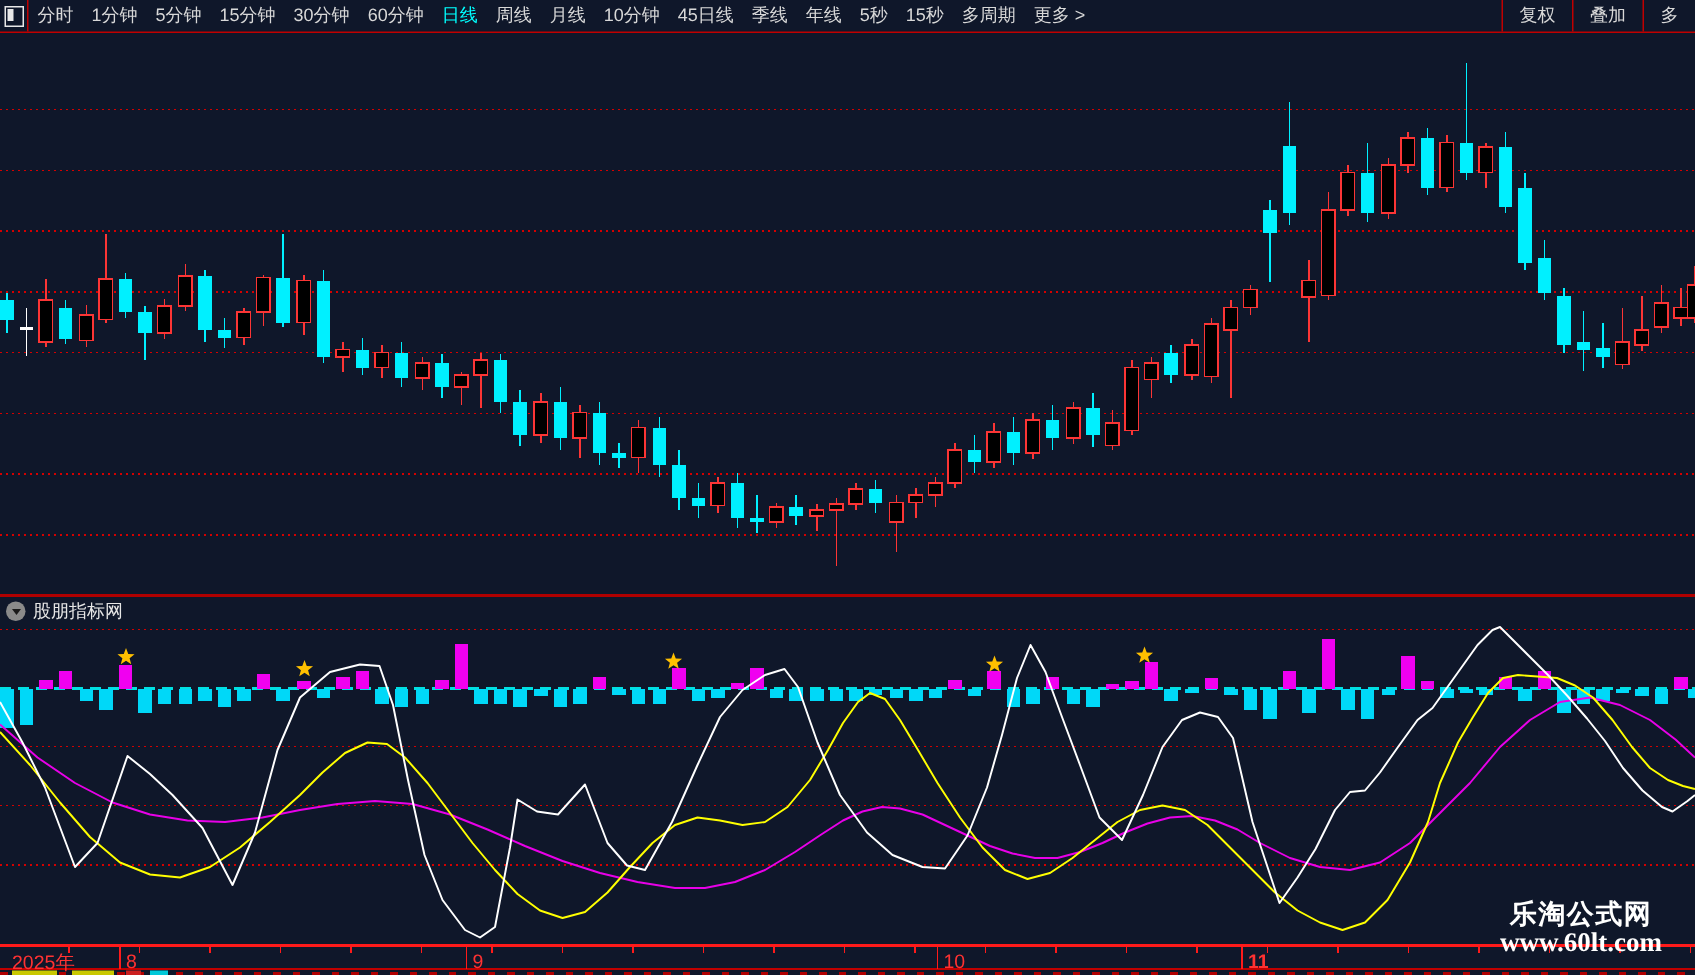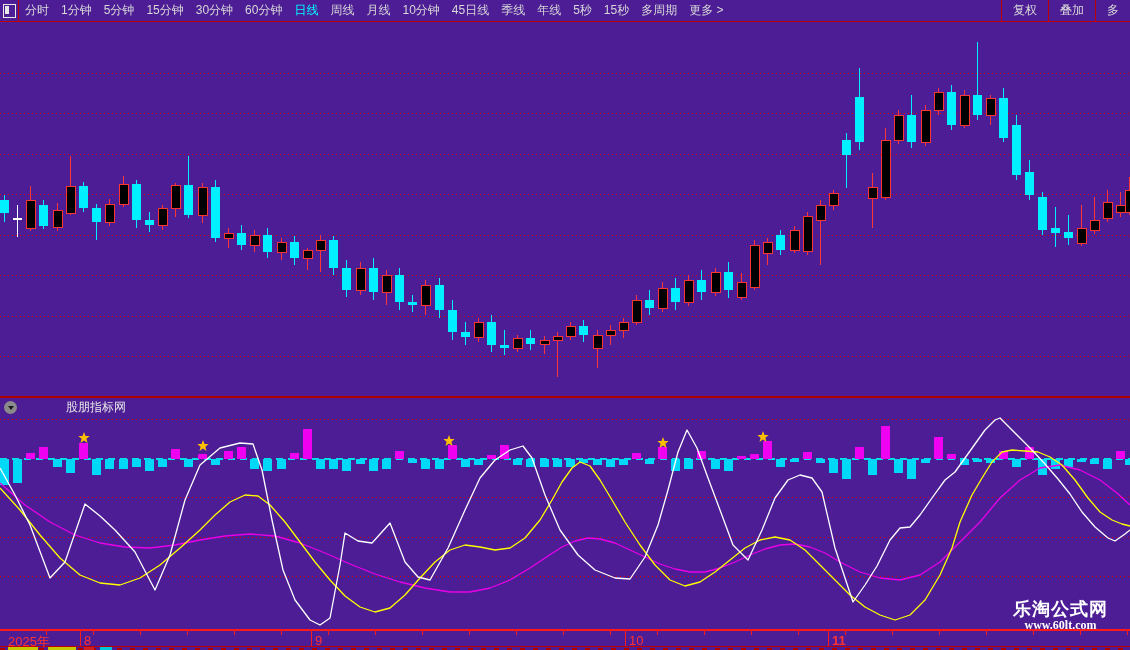--- a/index.html
+++ b/index.html
@@ -1,16 +1,16 @@
 <!DOCTYPE html>
 <html><head>
 <meta charset="utf-8">
 <style>
   html,body{margin:0;padding:0;background:#000;}
-  #app{position:relative;width:1130px;height:650px;background:#4c1d95;overflow:hidden;
+  #app{position:relative;width:1130px;height:650px;background:#0f172a;overflow:hidden;
        font-family:"Liberation Sans","DejaVu Sans",sans-serif;}
   
   #menubar{position:absolute;left:0;top:0;width:1130px;height:21px;
            border-bottom:1px solid #c00000;display:flex;align-items:center;}
   #panel-icon-cell{width:18px;height:21px;border-right:1px solid #c00000;
                    display:flex;align-items:center;justify-content:center;flex:0 0 auto;}
   .layout-glyph{width:11px;height:12px;border:1px solid #e8e8e8;position:relative;}
   .layout-glyph::after{content:"";position:absolute;left:1px;top:1px;width:4px;height:8px;background:#e8e8e8;}
   #menu-items{display:flex;align-items:center;flex:1 1 auto;}
   .menu-item{color:#d8d8d8;font-size:12px;padding:0 6px;white-space:nowrap;cursor:default;}
@@ -22,30 +22,30 @@
   #title-row{position:absolute;left:5px;top:23px;display:flex;align-items:center;
              color:#cfcfcf;font-size:12px;white-space:nowrap;}
   #title-row .gap{width:5px;}
   .chev-circle{width:13px;height:13px;border-radius:50%;background:#8a8a8a;margin-left:6px;
                display:flex;align-items:center;justify-content:center;}
   .chev-circle::after{content:"";width:0;height:0;border-left:3px solid transparent;
                border-right:3px solid transparent;border-top:4px solid #1a1a1a;margin-top:1px;}
   
   #ind-header{position:absolute;left:4px;top:399px;display:flex;align-items:center;
               font-size:12px;white-space:nowrap;}
-  #ind-header .field{margin-right:9px;margin-left:44px;}
+  #ind-header .field{margin-right:9px;}
   #ind-header .chev-circle{margin:0 5px 0 0;}
   
   #chart-svg{position:absolute;left:0;top:0;}
   
   .axis-label{position:absolute;top:633px;font-size:13px;color:#ff3232;white-space:nowrap;}
   
   #watermark{position:absolute;right:22px;top:600px;text-align:center;color:#fff;line-height:1.05;}
   #wm-line1{font-size:18px;font-weight:bold;letter-spacing:1px;}
-  #wm-line2{font-size:12px;font-weight:bold;font-family:"Liberation Serif","DejaVu Serif",serif;}
+  #wm-line2{font-size:18px;font-weight:bold;font-family:"Liberation Serif","DejaVu Serif",serif;}
 </style>
 </head>
 <body>
 
 <div id="app">
 
   <div id="menubar">
     <div id="panel-icon-cell">
       <span class="layout-glyph"></span>
     </div>

